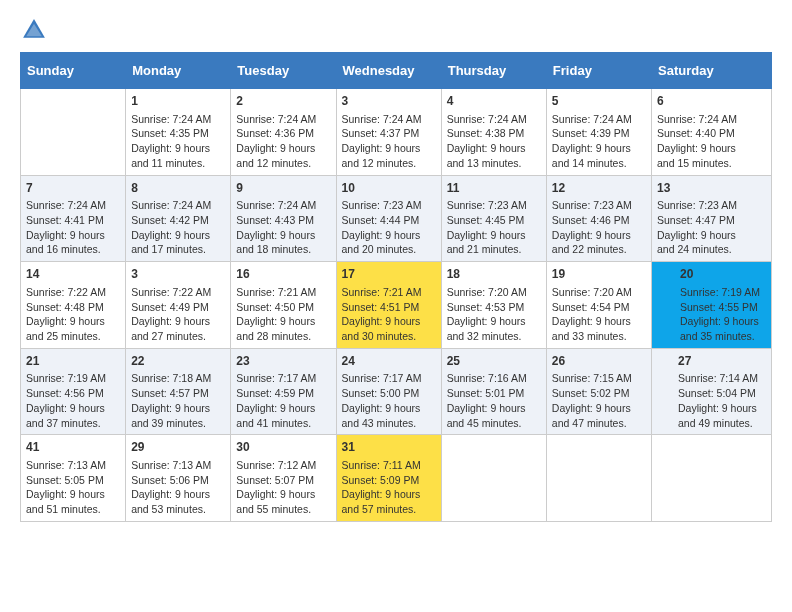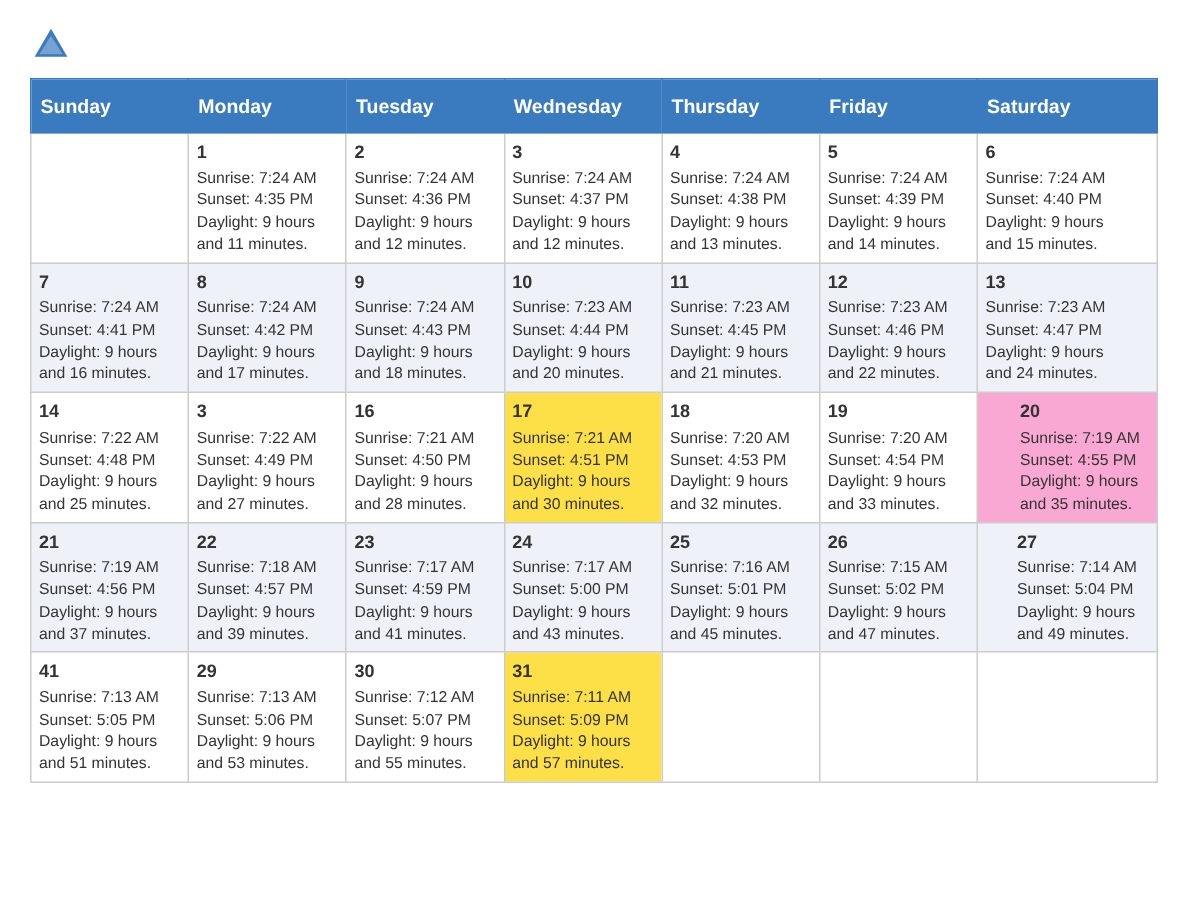--- a/index.html
+++ b/index.html
@@ -144,21 +144,21 @@
           <td style="background: rgb(238, 242, 248);"><span class="day-num">12</span><span>Sunrise: 7:23 AM<br>Sunset: 4:46 PM<br>Daylight: 9 hours<br>and 22 minutes.</span></td>
           <td style="background: rgb(238, 242, 248);"><span class="day-num">13</span><span>Sunrise: 7:23 AM<br>Sunset: 4:47 PM<br>Daylight: 9 hours<br>and 24 minutes.</span></td>
         </tr>
         <tr class="row-odd">
           <td style="background: rgb(255, 255, 255);"><span class="day-num">14</span><span>Sunrise: 7:22 AM<br>Sunset: 4:48 PM<br>Daylight: 9 hours<br>and 25 minutes.</span></td>
           <td style="background: rgb(255, 255, 255);"><span class="day-num">3</span><span>Sunrise: 7:22 AM<br>Sunset: 4:49 PM<br>Daylight: 9 hours<br>and 27 minutes.</span></td>
           <td style="background: rgb(255, 255, 255);"><span class="day-num">16</span><span>Sunrise: 7:21 AM<br>Sunset: 4:50 PM<br>Daylight: 9 hours<br>and 28 minutes.</span></td>
           <td style="background: #fde047;"><span class="day-num">17</span><span>Sunrise: 7:21 AM<br>Sunset: 4:51 PM<br>Daylight: 9 hours<br>and 30 minutes.</span></td>
           <td style="background: rgb(255, 255, 255);"><span class="day-num">18</span><span>Sunrise: 7:20 AM<br>Sunset: 4:53 PM<br>Daylight: 9 hours<br>and 32 minutes.</span></td>
           <td style="background: rgb(255, 255, 255);"><span class="day-num">19</span><span>Sunrise: 7:20 AM<br>Sunset: 4:54 PM<br>Daylight: 9 hours<br>and 33 minutes.</span></td>
-          <td style="background: #f9a8d4; padding-left: 28px;"><span class="day-num">20</span><span>Sunrise: 7:19 AM<br>Sunset: 4:55 PM<br>Daylight: 9 hours<br>and 35 minutes.</span></td>
+          <td style="background: #0ea5e9; padding-left: 28px;"><span class="day-num">20</span><span>Sunrise: 7:19 AM<br>Sunset: 4:55 PM<br>Daylight: 9 hours<br>and 35 minutes.</span></td>
         </tr>
         <tr class="row-even">
           <td style="background: rgb(238, 242, 248);"><span class="day-num">21</span><span>Sunrise: 7:19 AM<br>Sunset: 4:56 PM<br>Daylight: 9 hours<br>and 37 minutes.</span></td>
           <td style="background: rgb(238, 242, 248); margin-left: 28px;"><span class="day-num">22</span><span>Sunrise: 7:18 AM<br>Sunset: 4:57 PM<br>Daylight: 9 hours<br>and 39 minutes.</span></td>
           <td style="background: rgb(238, 242, 248);"><span class="day-num">23</span><span>Sunrise: 7:17 AM<br>Sunset: 4:59 PM<br>Daylight: 9 hours<br>and 41 minutes.</span></td>
           <td style="background: rgb(238, 242, 248);"><span class="day-num">24</span><span>Sunrise: 7:17 AM<br>Sunset: 5:00 PM<br>Daylight: 9 hours<br>and 43 minutes.</span></td>
           <td style="background: rgb(238, 242, 248);"><span class="day-num">25</span><span>Sunrise: 7:16 AM<br>Sunset: 5:01 PM<br>Daylight: 9 hours<br>and 45 minutes.</span></td>
           <td style="background: rgb(238, 242, 248);"><span class="day-num">26</span><span>Sunrise: 7:15 AM<br>Sunset: 5:02 PM<br>Daylight: 9 hours<br>and 47 minutes.</span></td>
           <td style="background: rgb(238, 242, 248); padding-left: 26px;"><span class="day-num">27</span><span>Sunrise: 7:14 AM<br>Sunset: 5:04 PM<br>Daylight: 9 hours<br>and 49 minutes.</span></td>
         </tr>

